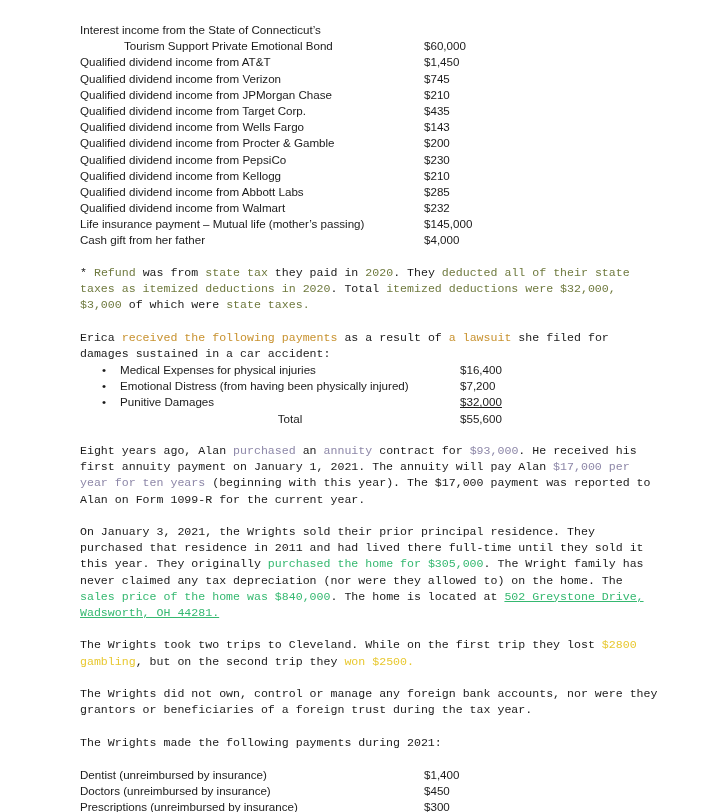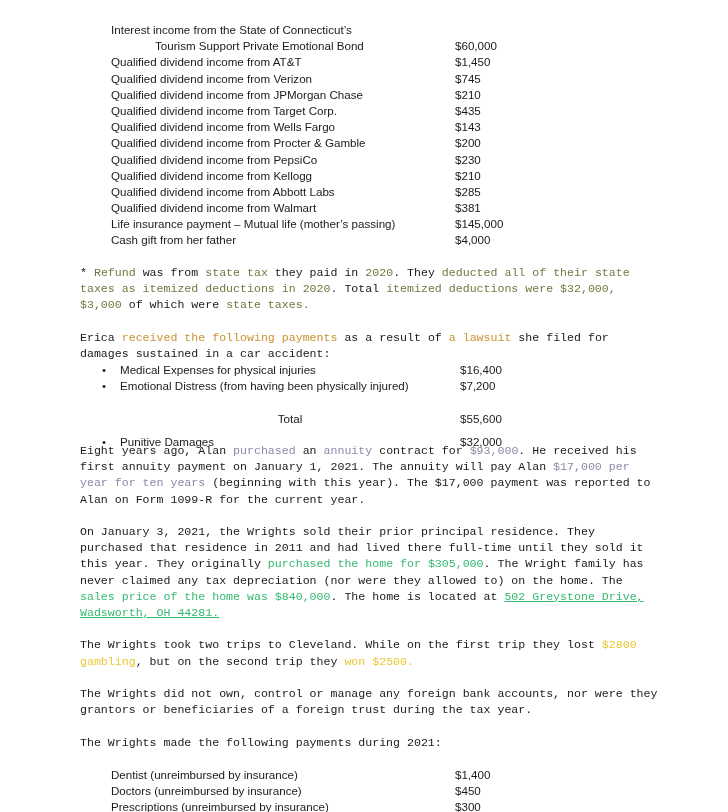--- a/index.html
+++ b/index.html
@@ -32,21 +32,20 @@
   
   .row {
     display: flex;
     align-items: baseline;
     height: 16.2px;
   }
   .row .label {
     width: 344px;
     flex: 0 0 344px;
     white-space: nowrap;
-    margin-left: 31px;
   }
   .row .label.indent {
     padding-left: 44px;
     box-sizing: border-box;
   }
   .row .amount {
     white-space: nowrap;
   }
 
   
@@ -96,21 +95,21 @@
   }
   .bullets li .bullet-label .dot {
     position: absolute;
     left: 22px;
     top: 0;
   }
   .bullets li .bullet-amount {
     white-space: nowrap;
   }
   .bullets li .bullet-amount.underlined {
-    margin-top: 40px;
+    text-decoration: underline;
   }
   .bullets li.total-row .bullet-label {
     padding-left: 40px;
     text-align: center;
   }
 </style>
 </head>
 <body>
 
 <div class="page">
@@ -156,21 +155,21 @@
       <div class="row">
         <span class="label">Qualified dividend income from Kellogg</span>
         <span class="amount">$210</span>
       </div>
       <div class="row">
         <span class="label">Qualified dividend income from Abbott Labs</span>
         <span class="amount">$285</span>
       </div>
       <div class="row">
         <span class="label">Qualified dividend income from Walmart</span>
-        <span class="amount">$381</span>
+        <span class="amount">$232</span>
       </div>
       <div class="row">
         <span class="label">Life insurance payment – Mutual life (mother’s passing)</span>
         <span class="amount">$145,000</span>
       </div>
       <div class="row">
         <span class="label">Cash gift from her father</span>
         <span class="amount">$4,000</span>
       </div>
     </div>

